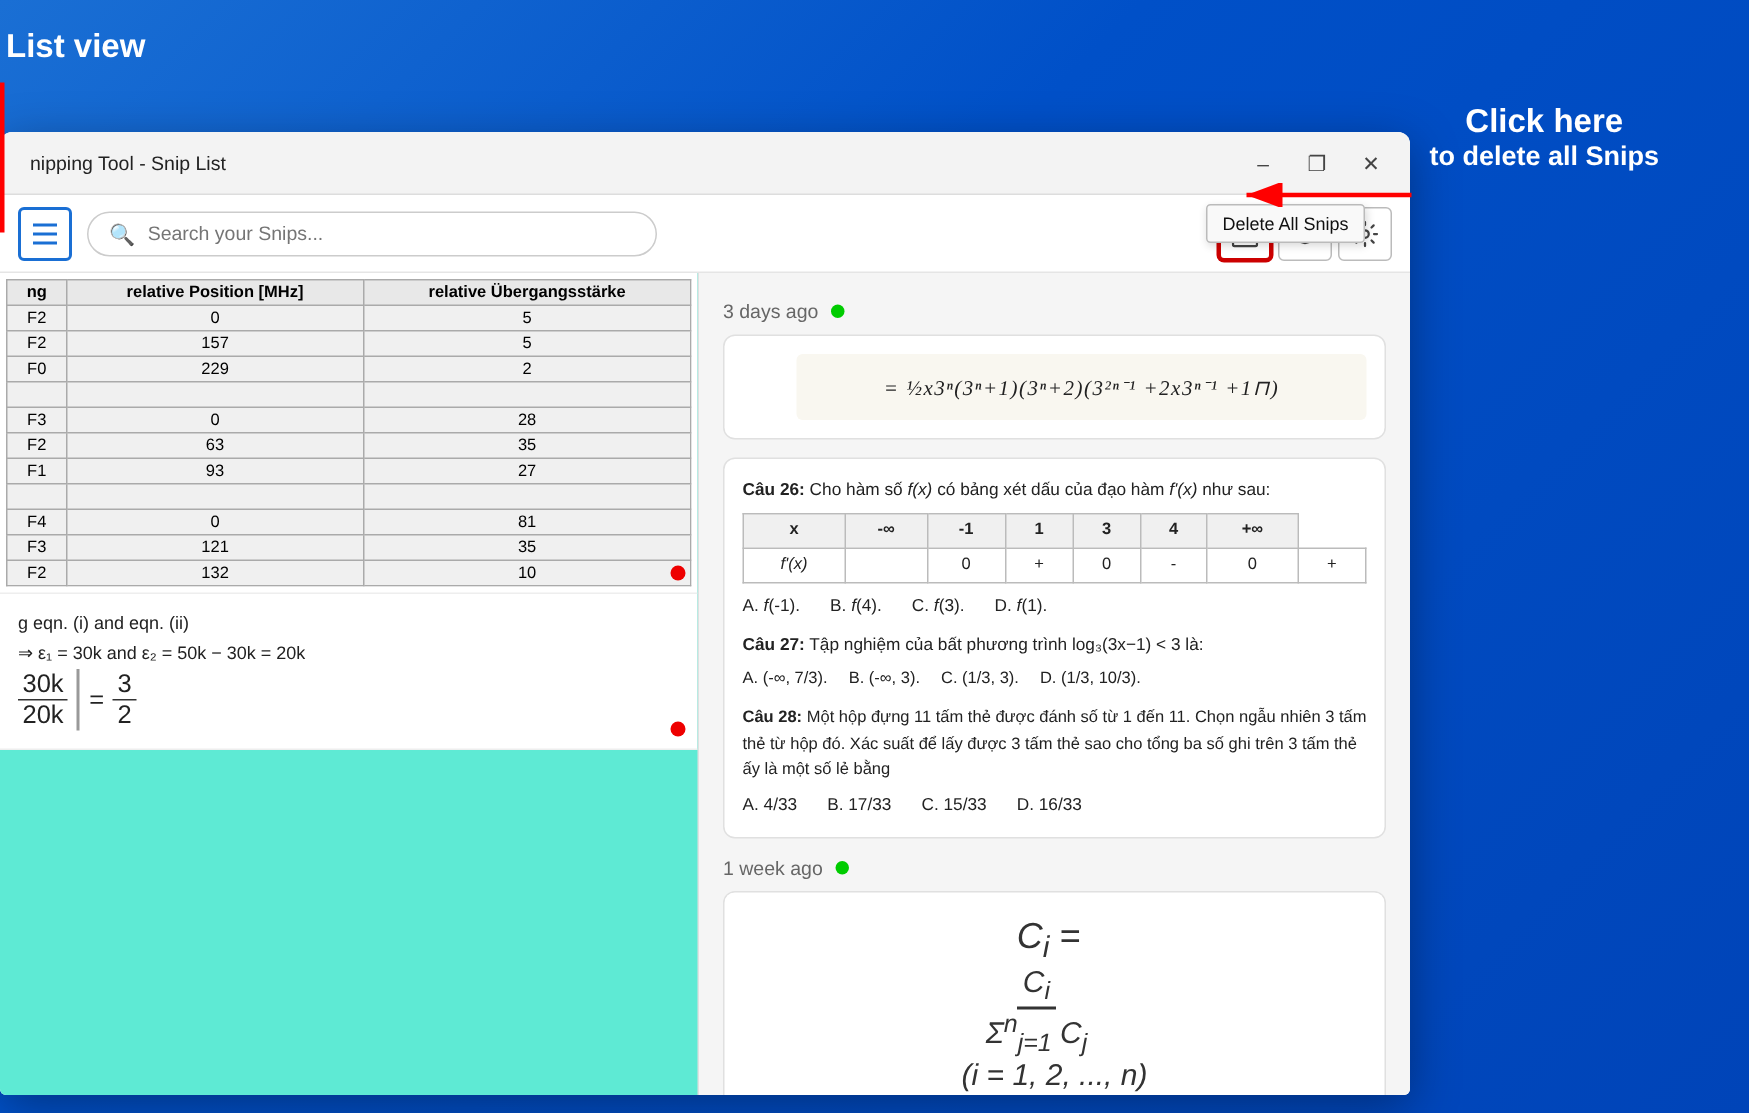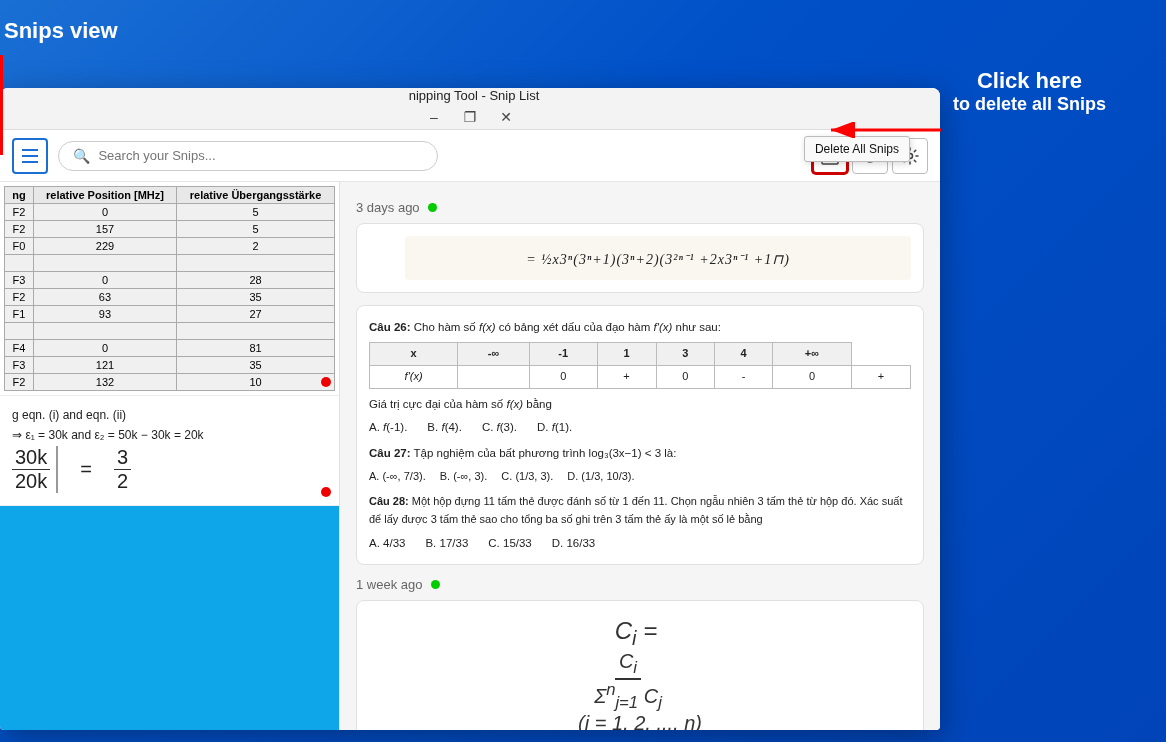--- a/index.html
+++ b/index.html
@@ -63,21 +63,20 @@
 
     
     .title-bar {
       background: #f3f3f3;
       height: 42px;
       display: flex;
       align-items: center;
       padding: 0 12px;
       border-bottom: 1px solid #ddd;
       flex-shrink: 0;
-      flex-direction: column;
     }
     .title-bar-title {
       font-size: 13px;
       color: #222;
       flex: 1;
       padding-left: 8px;
     }
     .title-bar-controls {
       display: flex;
       gap: 8px;
@@ -188,24 +187,24 @@
 
     
     .content-area {
       display: flex;
       flex: 1;
       overflow: hidden;
     }
 
     
     .left-panel {
-      width: 340px;
+      width: 466px;
       overflow-y: auto;
       border-right: 1px solid #e0e0e0;
-      background: #0ea5e9;
+      background: #5eead4;
       flex-shrink: 0;
     }
     .snip-item {
       border-bottom: 1px solid #eee;
       padding: 4px;
       position: relative;
       background: #fff;
     }
     .snip-item-img {
       width: 100%;
@@ -349,21 +348,21 @@
 
     
     .tool-btn.delete-highlight {
       border: 2px solid #cc0000;
       box-shadow: 0 0 0 1px #cc0000;
     }
   </style>
 </head>
 <body>
 
-<div class="annotation-label">Snips view</div>
+<div class="annotation-label">List view</div>
 <div class="annotation-arrow"></div>
 
 <div class="annotation-click-here">
   <span style="font-size:22px;font-weight:900;">Click here</span>
   <span style="font-size:18px;font-weight:700;">to delete all Snips</span>
 </div>
 
 <div style="position:absolute;top:122px;right:215px;z-index:200;">
   <svg width="130" height="16">
     <defs>
@@ -500,21 +499,21 @@
             </tbody>
           </table>
         </div>
         <span class="red-dot"></span>
       </div>
 
       <div class="snip-item" style="position:relative;">
         <div class="snip-math">
           <div style="margin-bottom:6px;">g eqn. (i) and eqn. (ii)</div>
           <div style="margin-bottom:4px;">⇒ ε₁ = 30k and ε₂ = 50k − 30k = 20k</div>
-          <div style="display:flex;align-items:center;gap:22px;font-size:20px;">
+          <div style="display:flex;align-items:center;gap:6px;font-size:17px;">
             <span style="border-right:2px solid #999;padding-right:6px;">
               <span style="display:flex;flex-direction:column;align-items:center;">
                 <span style="border-bottom:1.5px solid #333;padding:0 3px;">30k</span>
                 <span style="padding:0 3px;">20k</span>
               </span>
             </span>
             <span>=</span>
             <span style="display:flex;flex-direction:column;align-items:center;">
               <span style="border-bottom:1.5px solid #333;padding:0 3px;">3</span>
               <span style="padding:0 3px;">2</span>
@@ -563,21 +562,20 @@
                   <td></td>
                   <td>0</td>
                   <td>+</td>
                   <td>0</td>
                   <td>-</td>
                   <td>0</td>
                   <td>+</td>
             </tr>
           </tbody>
             </table>
-          <p style="margin:5px 0;">Giá trị cực đại của hàm số <i>f(x)</i> bằng</p>
           <div style="display:flex;gap:20px;margin-bottom:8px;font-size:11.5px;">
             <span>A. <i>f</i>(-1).</span>
             <span>B. <i>f</i>(4).</span>
             <span>C. <i>f</i>(3).</span>
             <span>D. <i>f</i>(1).</span>
           </div>
           <p style="margin-bottom:5px;"><strong>Câu 27:</strong> Tập nghiệm của bất phương trình log₃(3x−1) &lt; 3 là:</p>
           <div style="display:flex;gap:14px;font-size:11px;margin-bottom:8px;">
             <span>A. (-∞, 7/3).</span>
             <span>B. (-∞, 3).</span>

